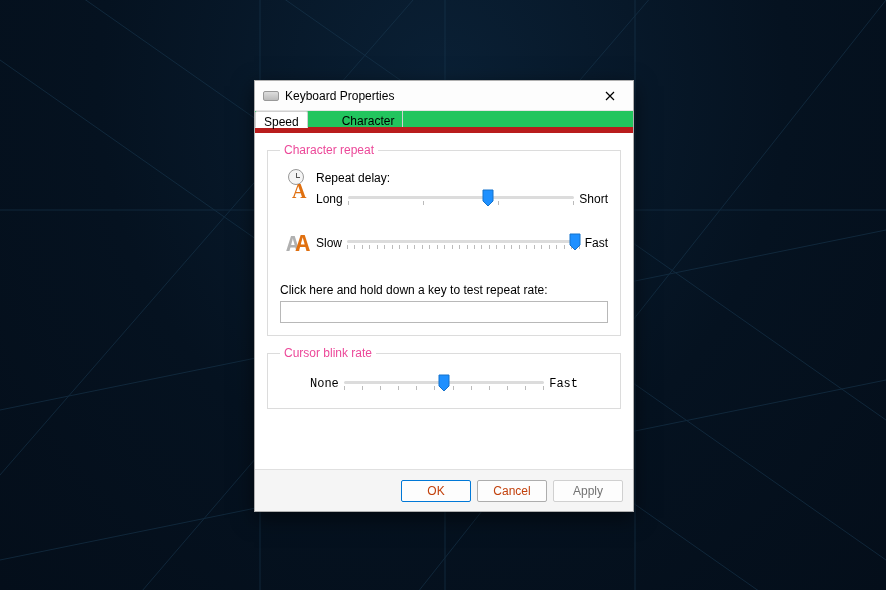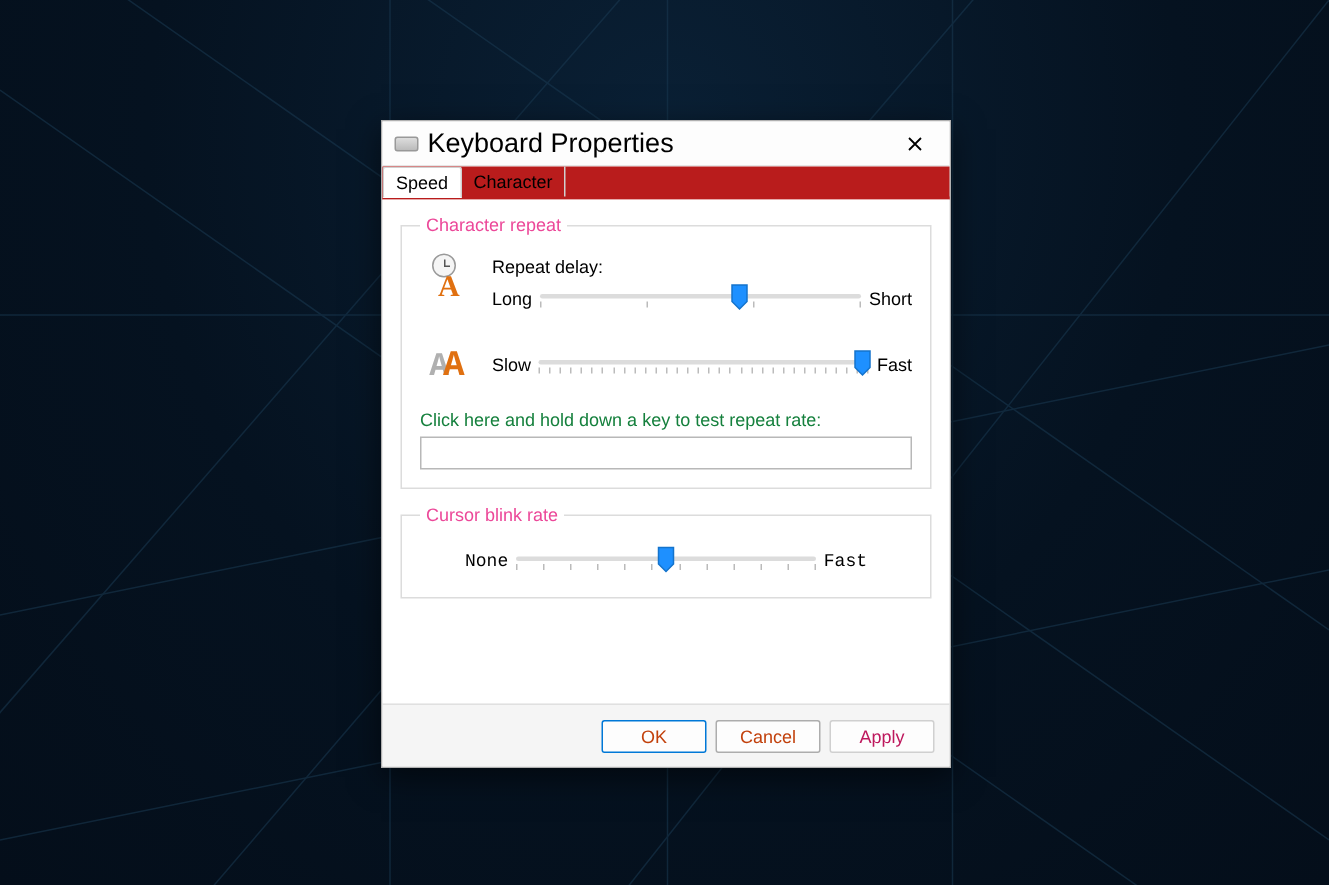--- a/index.html
+++ b/index.html
@@ -42,34 +42,35 @@
     }
     .titlebar .kbd-icon {
       width: 16px; height: 10px;
       margin-right: 6px;
       background: linear-gradient(#ddd,#bbb);
       border: 1px solid #999;
       border-radius: 2px;
       position: relative;
       display: inline-block;
     }
-    .titlebar .title { flex:1; color:#000; font-size:18px; }
+    .titlebar .title { flex:1; color:#000; font-size:12px; }
     .titlebar .close {
       width: 30px; height: 24px;
       display:flex; align-items:center; justify-content:center;
       color:#000; cursor:default; font-family: sans-serif;
     }
     .titlebar .close svg { width:10px;height:10px; }
 
     
     .tabs {
       display:flex;
-      background:#b91c1c;
-      border-bottom: 2px solid #b91c1c;
+      background:#22c55e;
+      border-bottom: 6px solid #b91c1c;
       height: 22px;
+      gap: 26px;
     }
     .tab {
       padding: 3px 8px 0 8px;
       font-size: 12px;
       color:#000;
       border-right: 1px solid #d0d0d0;
       position: relative;
       top:0px;
     }
     .tab.active {
@@ -102,21 +103,21 @@
       display:flex;
       align-items:flex-start;
       margin-top: 6px;
     }
     .row .icon-col {
       width: 36px;
       display:flex;
       justify-content:center;
       padding-top:4px;
     }
-    .row .body-col { flex:1;margin-left:12px; }
+    .row .body-col { flex:1; }
     .lbl { color:#000; font-size:12px; }
 
     .slider-line {
       display:flex;
       align-items:center;
       margin-top:2px;
       gap: 5px;
     }
     .slider-line .end { font-size:12px; color:#000; white-space:nowrap; }
     .slider-wrap { flex:1; position:relative; height:24px; }
@@ -130,21 +131,21 @@
       transform: translateX(-50%);
     }
     .thumb svg { width:100%; height:100%; display:block; }
     .ticks {
       position:absolute; left:0; right:0; top:14px; height:6px;
       display:flex; justify-content:space-between;
       pointer-events:none;
     }
     .ticks span { width:1px; height:4px; background:#bbb; display:block; }
 
-    .test-label { font-size:12px; color:#15803d; margin-top:16px; }
+    .test-label { font-size:12px; color:#000000; margin-top:26px; }
     .test-input {
       width:100%; height:22px;
       border:1px solid #b8b8b8;
       margin-top:4px;
       padding: 2px 4px;
       font-size:12px;
       outline:none;
       background:#fff;
     }
 
@@ -187,21 +188,21 @@
       min-width: 70px;
       height: 22px;
       font-size:12px;
       border:1px solid #adadad;
       background:#fdfdfd;
       color:#c2410c;
       border-radius:2px;
       display:flex; align-items:center; justify-content:center;
     }
     .btn.primary { border:1px solid #0078d7; }
-    .btn.disabled { color:#be185d; border-color:#d0d0d0; }
+    .btn.disabled { color:#737373; border-color:#d0d0d0; }
 
     .cursor-blink-row { margin: 4px 30px 0 30px; font-family: Liberation Mono, monospace; }
   </style>
 </head>
 <body>
 
 <div class="bg">
   <svg viewBox="0 0 886 590" preserveAspectRatio="none">
     <g stroke="#1a3a52" stroke-width="1" opacity="0.55">
       <line x1="0" y1="-200" x2="886" y2="420"></line>

